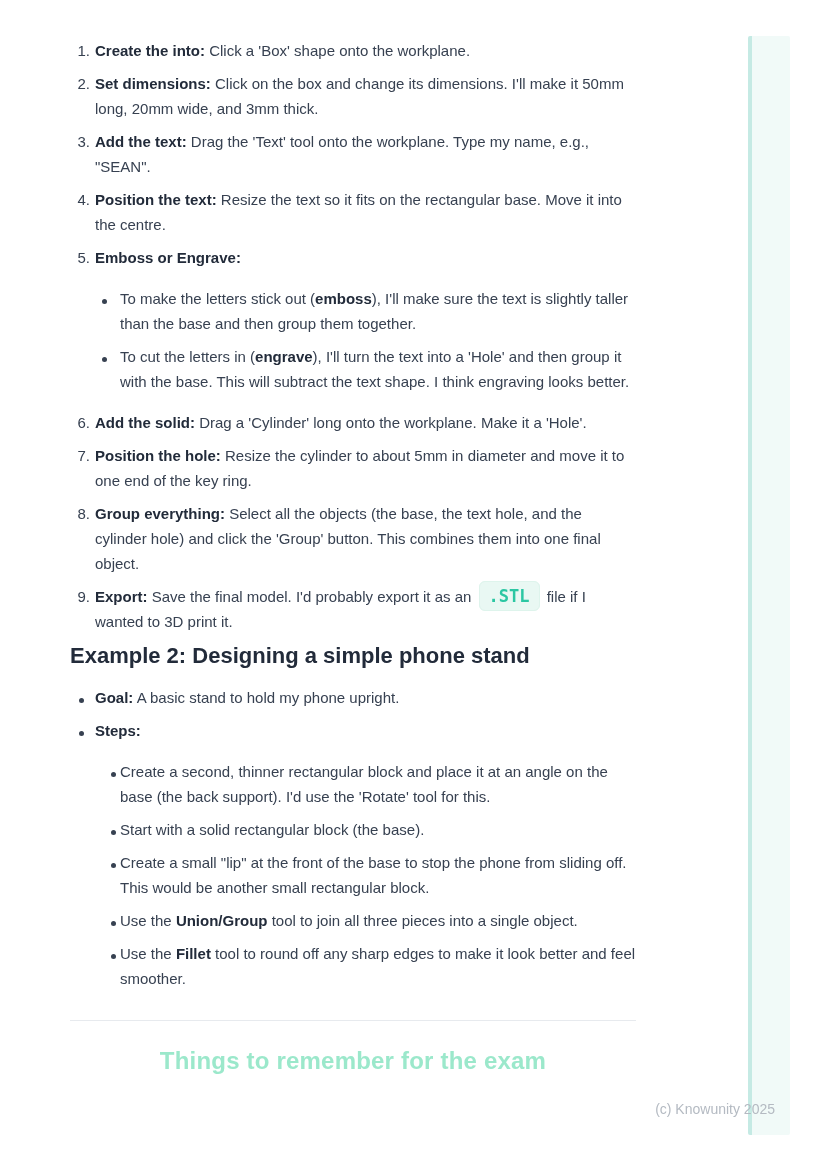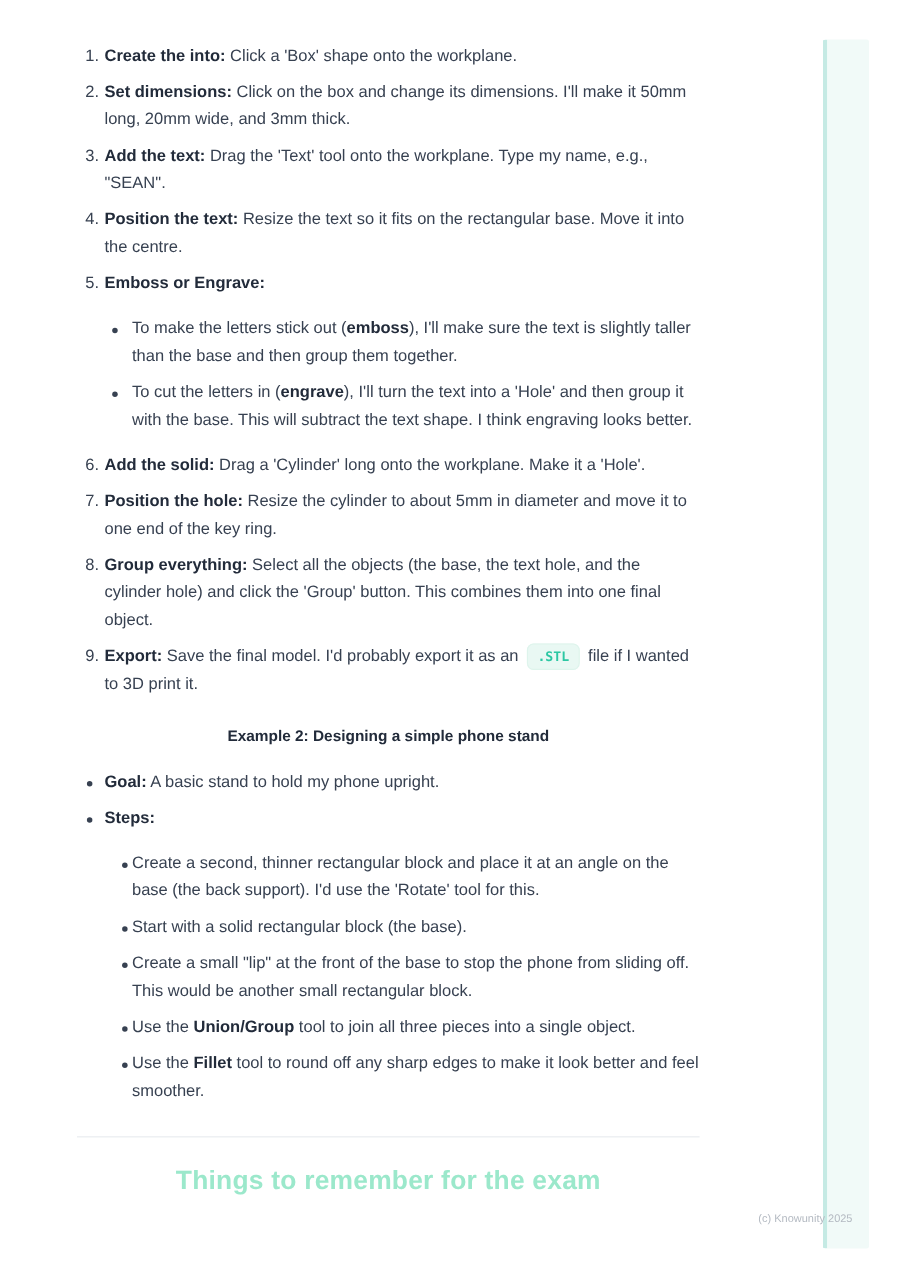--- a/index.html
+++ b/index.html
@@ -23,32 +23,32 @@
   ul.sub{margin-top:16px;}
   ul.sub>li{
     display:grid;grid-template-columns:18px 1fr;padding-left:7px;margin-bottom:8px;
   }
   .dot{
     width:5px;height:5px;border-radius:50%;background:#374151;
     display:inline-block;margin-top:10px;
   }
   ul.bullets>li .dot{margin-left:9px;}
   .code{
-    font-family:"DejaVu Sans Mono",monospace;font-size:12px;line-height:1;
+    font-family:"DejaVu Sans Mono",monospace;font-size:17px;line-height:1;
     background:#e9f8f3;color:#2cc7a3;padding:4px 9px;border-radius:6px;
     border:1px solid #def4ec;margin:0 3px;white-space:nowrap;font-weight:bold;
   }
-  h3.ex2{font-size:14px;line-height:22px;font-weight:bold;color:#222b3a;margin:24px 0 18px;text-align:center;}
+  h3.ex2{font-size:22px;line-height:22px;font-weight:bold;color:#222b3a;margin:11px 0 18px;}
   hr.divider{border:none;border-top:1px solid #e7eaee;margin:21px 0 0;}
   h2.next-heading{
     font-size:24px;line-height:30px;font-weight:bold;color:#9be8cb;
     margin:25px 0 0;letter-spacing:0.2px;text-align:center;
   }
   .footer{
-    position:absolute;top:1102px;right:53px;font-size:10px;line-height:14px;
+    position:absolute;top:1102px;right:53px;font-size:14px;line-height:14px;
     color:#b4bac2;z-index:2;
   }
 </style>
 </head>
 <body>
 
 <div class="stripe"></div>
 
 <main class="content">
   <ol class="steps" id="steps">

